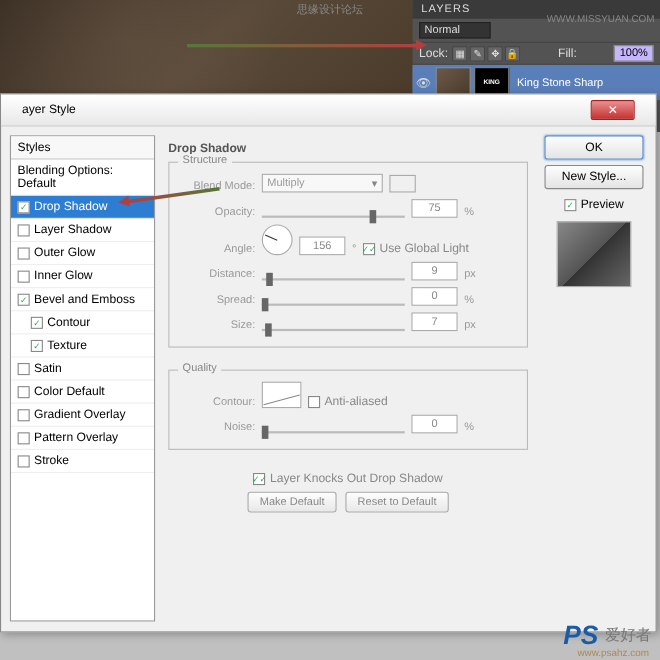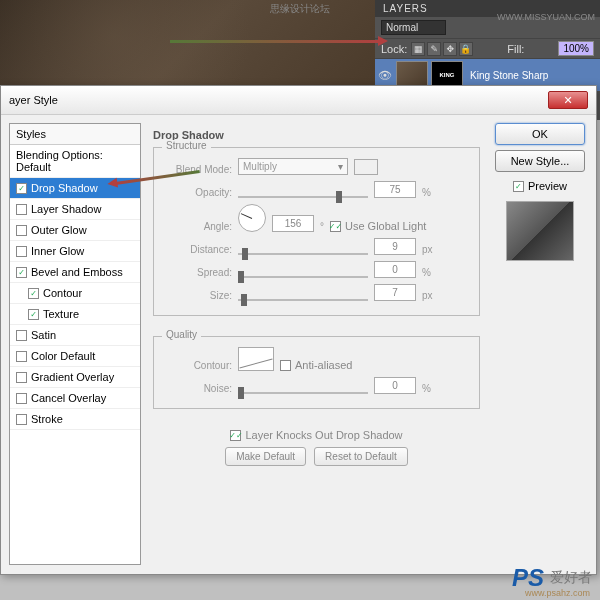--- a/index.html
+++ b/index.html
@@ -23,21 +23,21 @@
 .layer-row.selected { background: #5a7fb8; }
 .eye { width: 16px; height: 16px; display: flex; align-items: center; justify-content: center; color: #ddd; }
 .thumb { width: 32px; height: 28px; border: 1px solid #888; background: linear-gradient(135deg, #6b5a48, #4a3a2a); }
 .thumb.mask { background: #000; color: #fff; display: flex; align-items: center; justify-content: center; font-size: 6px; font-weight: bold; }
 .layer-name { color: #fff; font-size: 10px; padding-left: 4px; }
 
 .arrow1 { position: absolute; top: 40px; left: 170px; width: 210px; height: 3px; background: linear-gradient(90deg, #567838, #b04040); z-index: 15; }
 .arrow1::after { content: ''; position: absolute; right: -8px; top: -4px; border-left: 10px solid #b04040; border-top: 5px solid transparent; border-bottom: 5px solid transparent; }
 
 .dialog { position: absolute; top: 85px; left: 0; width: 597px; height: 490px; background: #f0f0f0; border: 1px solid #888; z-index: 20; box-shadow: 2px 2px 8px rgba(0,0,0,0.3); }
-.dlg-title { background: linear-gradient(#fff, #e8e8e8); padding: 5px 8px; border-bottom: 1px solid #ccc; display: flex; justify-content: space-between; align-items: center; }
+.dlg-title { background: linear-gradient(#fff, #e8e8e8); padding: 5px 19px; border-bottom: 1px solid #ccc; display: flex; justify-content: space-between; align-items: center; }
 .dlg-close { width: 40px; height: 18px; background: linear-gradient(#e89090, #c73030); border: 1px solid #a02020; color: #fff; display: flex; align-items: center; justify-content: center; font-size: 11px; border-radius: 2px; }
 .dlg-body { display: flex; height: calc(100% - 30px); padding: 8px; gap: 8px; }
 
 .styles-list { width: 132px; border: 1px solid #999; background: #fff; }
 .style-hdr { padding: 4px 6px; border-bottom: 1px solid #ccc; background: #f8f8f8; }
 .style-item { padding: 4px 6px; border-bottom: 1px solid #eee; display: flex; align-items: center; gap: 4px; cursor: pointer; }
 .style-item.selected { background: #2d7dd2; color: #fff; }
 .style-item.indent { padding-left: 18px; }
 .chk { width: 11px; height: 11px; border: 1px solid #888; background: #fff; display: inline-flex; align-items: center; justify-content: center; font-size: 8px; color: #333; flex-shrink: 0; }
 
@@ -162,21 +162,21 @@
           <div class="style-item">
             <span class="chk"></span>
             <span>Color Default</span>
           </div>
           <div class="style-item">
             <span class="chk"></span>
             <span>Gradient Overlay</span>
           </div>
           <div class="style-item">
             <span class="chk"></span>
-            <span>Cancel Overlay</span>
+            <span>Pattern Overlay</span>
           </div>
           <div class="style-item">
             <span class="chk"></span>
             <span>Stroke</span>
           </div>
         </div>
     </div>
 
     <div class="settings">
       <div class="section-title">Drop Shadow</div>

